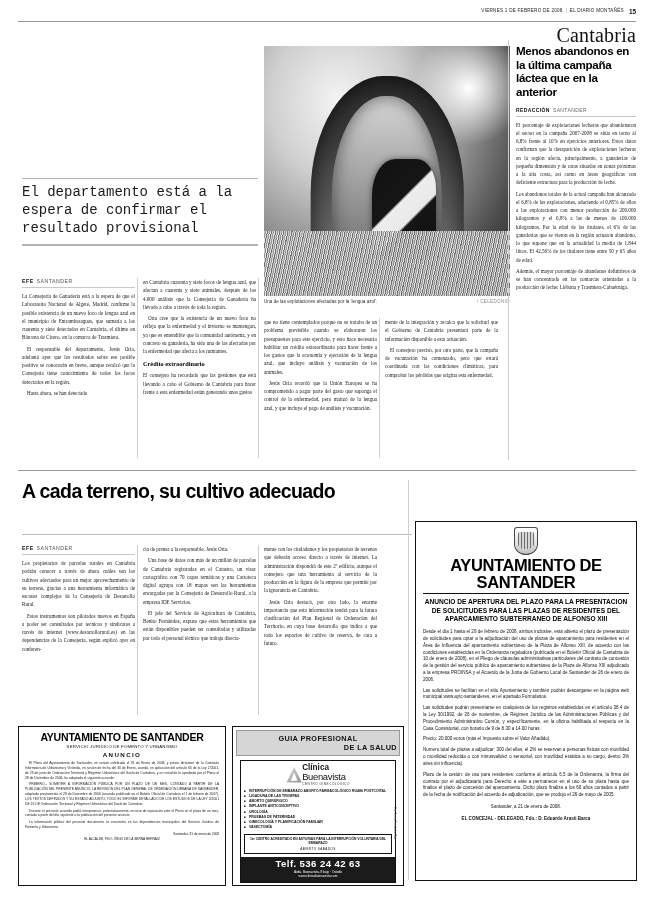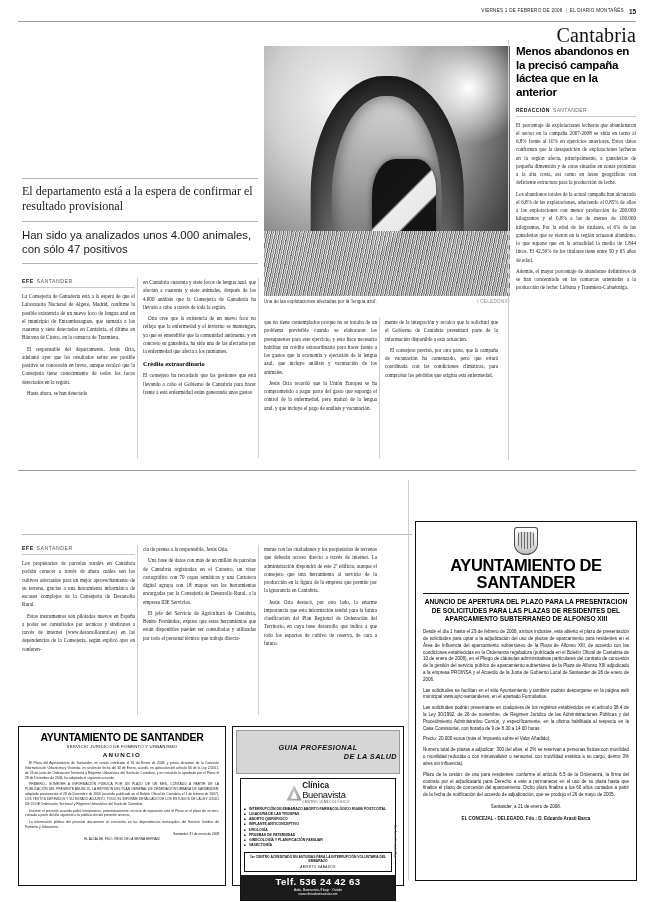--- a/index.html
+++ b/index.html
@@ -32,22 +32,22 @@
   
   .headline{
     position:absolute;left:22px;top:47px;width:232px;
     font-family:"Liberation Sans", sans-serif;
     font-weight:bold;font-size:25.5px;line-height:1.12;
     letter-spacing:-0.8px;color:#000;
   }
   .subhead-wrap{position:absolute;left:22px;top:178px;width:236px;}
   .rule-thin{border-top:1px solid #b4b4b4;}
   .subhead{
-    font-family:Liberation Serif, serif;
-    font-size:12px;line-height:1.28;color:#1a1a1a;
+    font-family:Liberation Mono, monospace;
+    font-size:14px;line-height:1.28;color:#1a1a1a;
     padding:5px 0 6px 0;
   }
   .subhead2{
     font-family:"Liberation Sans", sans-serif;
     font-size:11.4px;line-height:1.28;color:#1a1a1a;
     padding:6px 0 6px 0;
   }
 
   
   .byline{
@@ -207,21 +207,21 @@
   .ad-bl .foot{font-size:3.2px;text-align:right;margin-top:2px;}
   .ad-bl .foot2{font-size:3.2px;text-align:center;margin-top:1px;}
 
   
   .ad-guia{
     position:absolute;left:232px;top:726px;width:172px;height:160px;
     border:1.1px solid #111;background:#fff;box-sizing:border-box;padding:3px;
     font-family:"Liberation Sans", sans-serif;
   }
   .ad-guia .gbar{
-    background:#d6d6d6;border:.8px solid #9a9a9a;padding:12px 2px;text-align:center;font-style:italic;
+    background:#d6d6d6;border:.8px solid #9a9a9a;padding:3px 2px;text-align:center;
   }
   .ad-guia .gbar .l1{font-weight:bold;font-size:7.3px;letter-spacing:.4px;color:#111;}
   .ad-guia .gbar .l2{font-weight:bold;font-size:7.3px;letter-spacing:.4px;color:#111;text-align:right;}
   .clinic{
     margin:4px 4px 0 4px;border:1px solid #111;padding:3px 3px 0 3px;position:relative;
   }
   .clinic .logo{display:flex;align-items:center;gap:0;justify-content:center;margin-bottom:3px;}
   .clinic .tri{
     width:16px;height:16px;
     background:linear-gradient(135deg,#dcdcdc 0%,#8f8f8f 100%);
@@ -267,21 +267,20 @@
     <span class="mh-page">15</span>
   </div>
   <div class="mh-rule"></div>
   <div class="section-title">Cantabria</div>
 
 
   <div class="subhead-wrap">
     <div class="rule-thin"></div>
     <div class="subhead">El departamento está a la espera de confirmar el resultado provisional</div>
     <div class="rule-thin"></div>
-    <div class="subhead2">Han sido ya analizados unos 4.000 animales, con sólo 47 positivos</div>
     <div class="rule-thin"></div>
   </div>
 
   <div class="photo">
     <div class="glare"></div>
     <div class="tunnel"></div>
     <div class="calf"></div>
     <div class="straw"></div>
   </div>
   <div class="caption">
@@ -323,33 +322,34 @@
       <p class="ind">El consejero precisó, por otra parte, que la campaña de vacunación ha comenzado, pero que estará coordinada con las condiciones climáticas, para comprobar los pérdidas que origina esta enfermedad.</p>
     </div>
   </div>
 
   <div class="vrule" style="left:137px;top:278px;height:180px;"></div>
   <div class="vrule" style="left:258px;top:278px;height:180px;"></div>
   <div class="vrule" style="left:379px;top:318px;height:140px;"></div>
   <div class="vrule" style="left:508px;top:40px;height:420px;"></div>
 
   <div class="side">
-    <div class="side-head">Menos abandonos en la precisó campaña láctea que en la anterior</div>
+    <div class="side-head">Menos abandonos en la última campaña láctea que en la anterior</div>
     <div class="side-byline">
       <b>REDACCIÓN</b><span class="loc">SANTANDER</span>
     </div>
     <div class="byline-rule"></div>
     <div class="side-body">
       <p>El porcentaje de explotaciones lecheras que abandonaron el sector en la campaña 2007-2008 se sitúa en torno al 6,8% frente al 10% en ejercicios anteriores. Estos datos confirman que la desaparición de explotaciones lecheras en la región afecta, principalmente, a ganaderías de pequeña dimensión y de otras situadas en zonas próximas a la alta costa, así como en áreas geográficas con deficiente estructura para la producción de leche.</p>
       <p>Los abandonos totales de la actual campaña han alcanzado el 6,8% de las explotaciones, aduciendo el 0,85% de ellos a las explotaciones con menor producción de 200.000 kilogramos y el 0,8% a las de menos de 100.000 kilogramos. Por la edad de los titulares, el 6% de las ganaderías que se vieron en la región actuaron abandono, lo que supone que en la actualidad la media de 1.844 litros. El 42,56% de los titulares tiene entre 50 y 65 años de edad.</p>
       <p>Además, el mayor porcentaje de abandonos definitivos de se han concentrado en las comarcas orientadas a la producción de leche: Liébana y Trasmiera-Cabuérniga.</p>
     </div>
   </div>
 
   <div class="story2-rule"></div>
+  <div class="story2-head">A cada terreno, su cultivo adecuado</div>
   <div class="story2-subrule"></div>
 
   <div class="s2c s2c1">
     <div class="byline">
       <b>EFE</b><span class="loc">SANTANDER</span>
     </div>
     <div class="byline-rule"></div>
     <div class="body">
       <p>Los propietarios de parcelas rurales en Cantabria podrán conocer a través de ahora cuáles son los cultivos adecuados para un mejor aprovechamiento de su terreno, gracias a una herramienta informática de escasos complejos de la Consejería de Desarrollo Rural.</p>
       <p class="ind">Estos instrumentos son pilotados nuevos en España a poder ser consultados por tecnicos y sindicatos a través de internet (www.desarrollorural.es) en las dependencias de la Consejería, según explicó ayer en conferen-</p>

